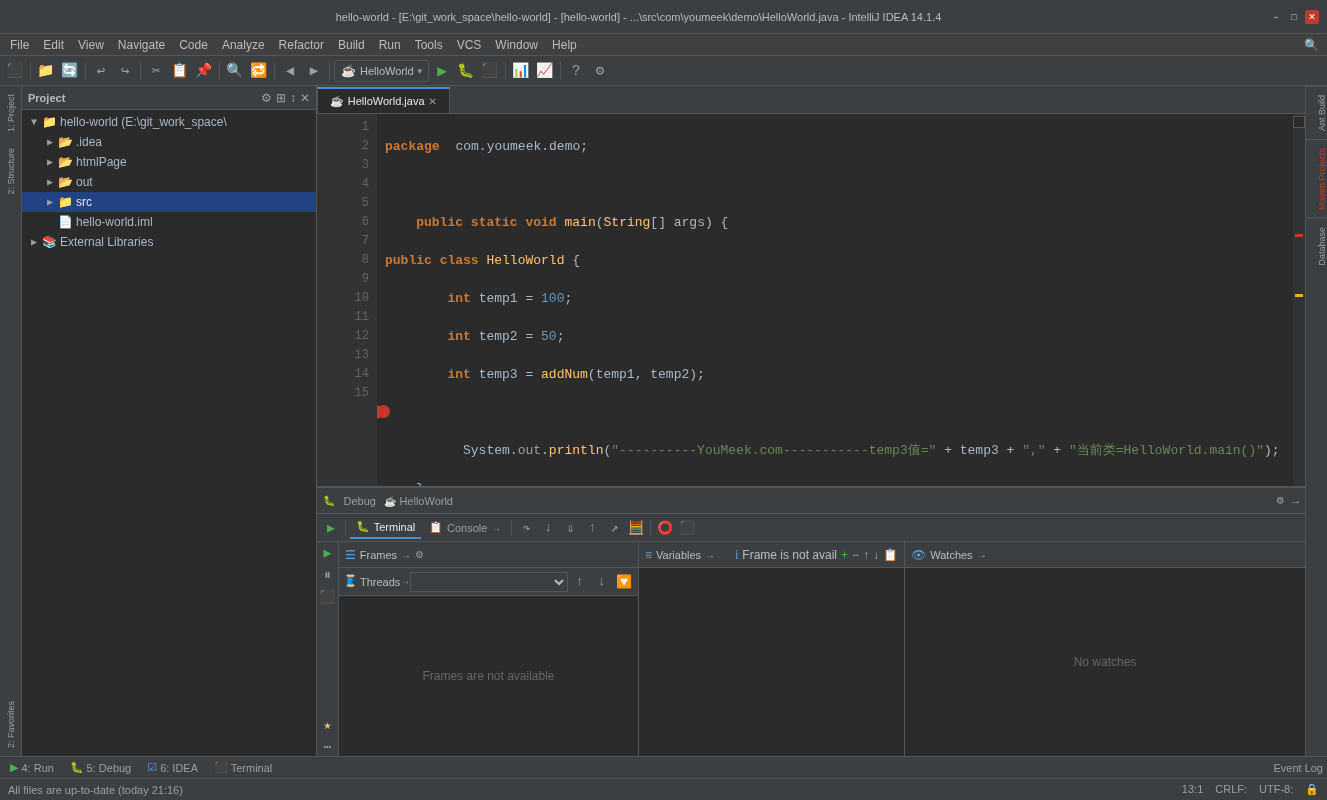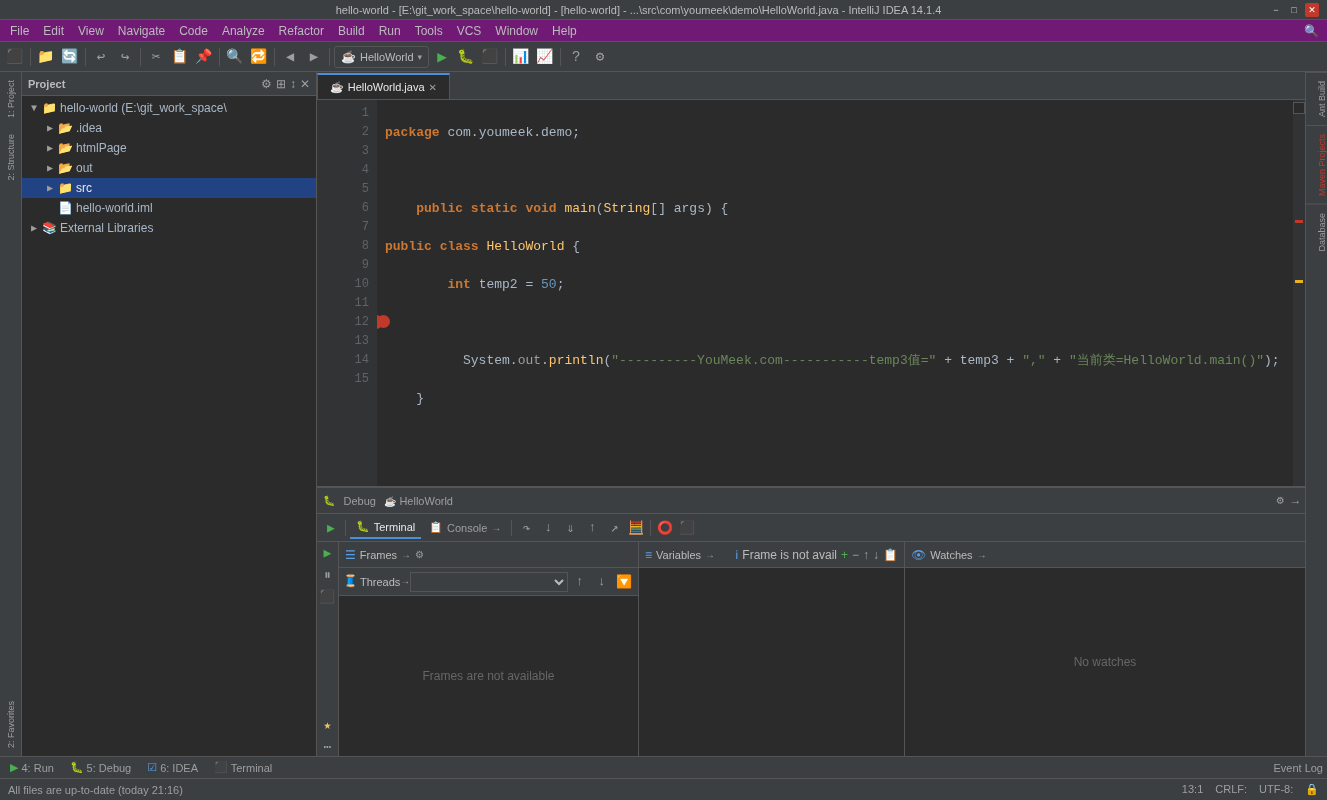--- a/index.html
+++ b/index.html
@@ -1,40 +1,40 @@
 <!DOCTYPE html>
 <html><head>
   <meta charset="utf-8">
   <style>
     * { margin: 0; padding: 0; box-sizing: border-box; }
     body { font-family: 'Courier New', monospace; font-size: 12px; background: #2b2b2b; color: #a9b7c6; overflow: hidden; width: 1327px; height: 800px; }
 
     
     #titlebar {
       background: #3c3f41;
-      height: 20px;
+      height: 34px;
       display: flex;
       align-items: center;
       justify-content: space-between;
       padding: 0 8px;
       border-bottom: 1px solid #555;
       color: #bbbbbb;
       font-size: 11px;
       font-family: Arial, sans-serif;
     }
     #titlebar .title { flex: 1; text-align: center; }
     #titlebar .controls { display: flex; gap: 4px; }
     #titlebar .ctrl-btn { width: 14px; height: 14px; border-radius: 2px; display: flex; align-items: center; justify-content: center; font-size: 9px; cursor: pointer; color: #ccc; border: none; }
     #titlebar .ctrl-min { background: #3c3f41; }
     #titlebar .ctrl-max { background: #3c3f41; }
     #titlebar .ctrl-close { background: #c0392b; color: white; }
 
     
     #menubar {
-      background: #701a75;
+      background: #404040;
       height: 22px;
       display: flex;
       align-items: center;
       padding: 0 4px;
       border-bottom: 1px solid #555;
       font-family: Arial, sans-serif;
       font-size: 12px;
       color: #bbbbbb;
       gap: 2px;
     }
@@ -157,21 +157,21 @@
       top: 2px;
       width: 13px;
       height: 13px;
       border-radius: 50%;
       background: #c0392b;
     }
     .kw { color: #cc7832; font-weight: bold; }
     .method { color: #ffc66d; }
     .string { color: #6a8759; }
     .num { color: #6897bb; }
-    .pkg { color: #a9b7c6; }
+    .pkg { color: #a9b7c6; margin-left: 8px; }
     .cls { color: #ffc66d; }
     .bracket { color: #a9b7c6; }
 
     
     #right-gutter {
       width: 12px;
       background: #313335;
       position: relative;
     }
 
@@ -615,21 +615,23 @@
               <div>13</div>
               <div>14</div>
               <div>15</div>
             </div>
 
             <div id="code-content">
 <div class="line"><span class="kw">package</span> <span class="pkg">com.youmeek.demo</span>;</div>
 <div class="line">&nbsp;</div>
 <div class="line">    <span class="kw">public</span> <span class="kw">static</span> <span class="kw">void</span> <span class="method">main</span>(<span class="cls">String</span>[] args) <span class="bracket">{</span></div>
 <div class="line"><span class="kw">public</span> <span class="kw">class</span> <span class="cls">HelloWorld</span> <span class="bracket">{</span></div>
+<div class="line">        <span class="kw">int</span> temp1 = <span class="num">100</span>;</div>
 <div class="line">        <span class="kw">int</span> temp2 = <span class="num">50</span>;</div>
+<div class="line">        <span class="kw">int</span> temp3 = <span class="method">addNum</span>(temp1, temp2);</div>
 <div class="line breakpoint" style="position:relative;">
   <span style="display:inline-block; width:14px; height:14px; background:#c0392b; border-radius:50%; position:absolute; left:-16px; top:2px;"></span>
   &nbsp;&nbsp;&nbsp;&nbsp;&nbsp;&nbsp;&nbsp;&nbsp;System.<span style="color:#9e9e9e;">out</span>.<span class="method">println</span>(<span class="string">"----------YouMeek.com-----------temp3值="</span> + temp3 + <span class="string">","</span> + <span class="string">"当前类=HelloWorld.main()"</span>);</div>
 <div class="line">    <span class="bracket">}</span></div>
 
 
 
 
 
 

